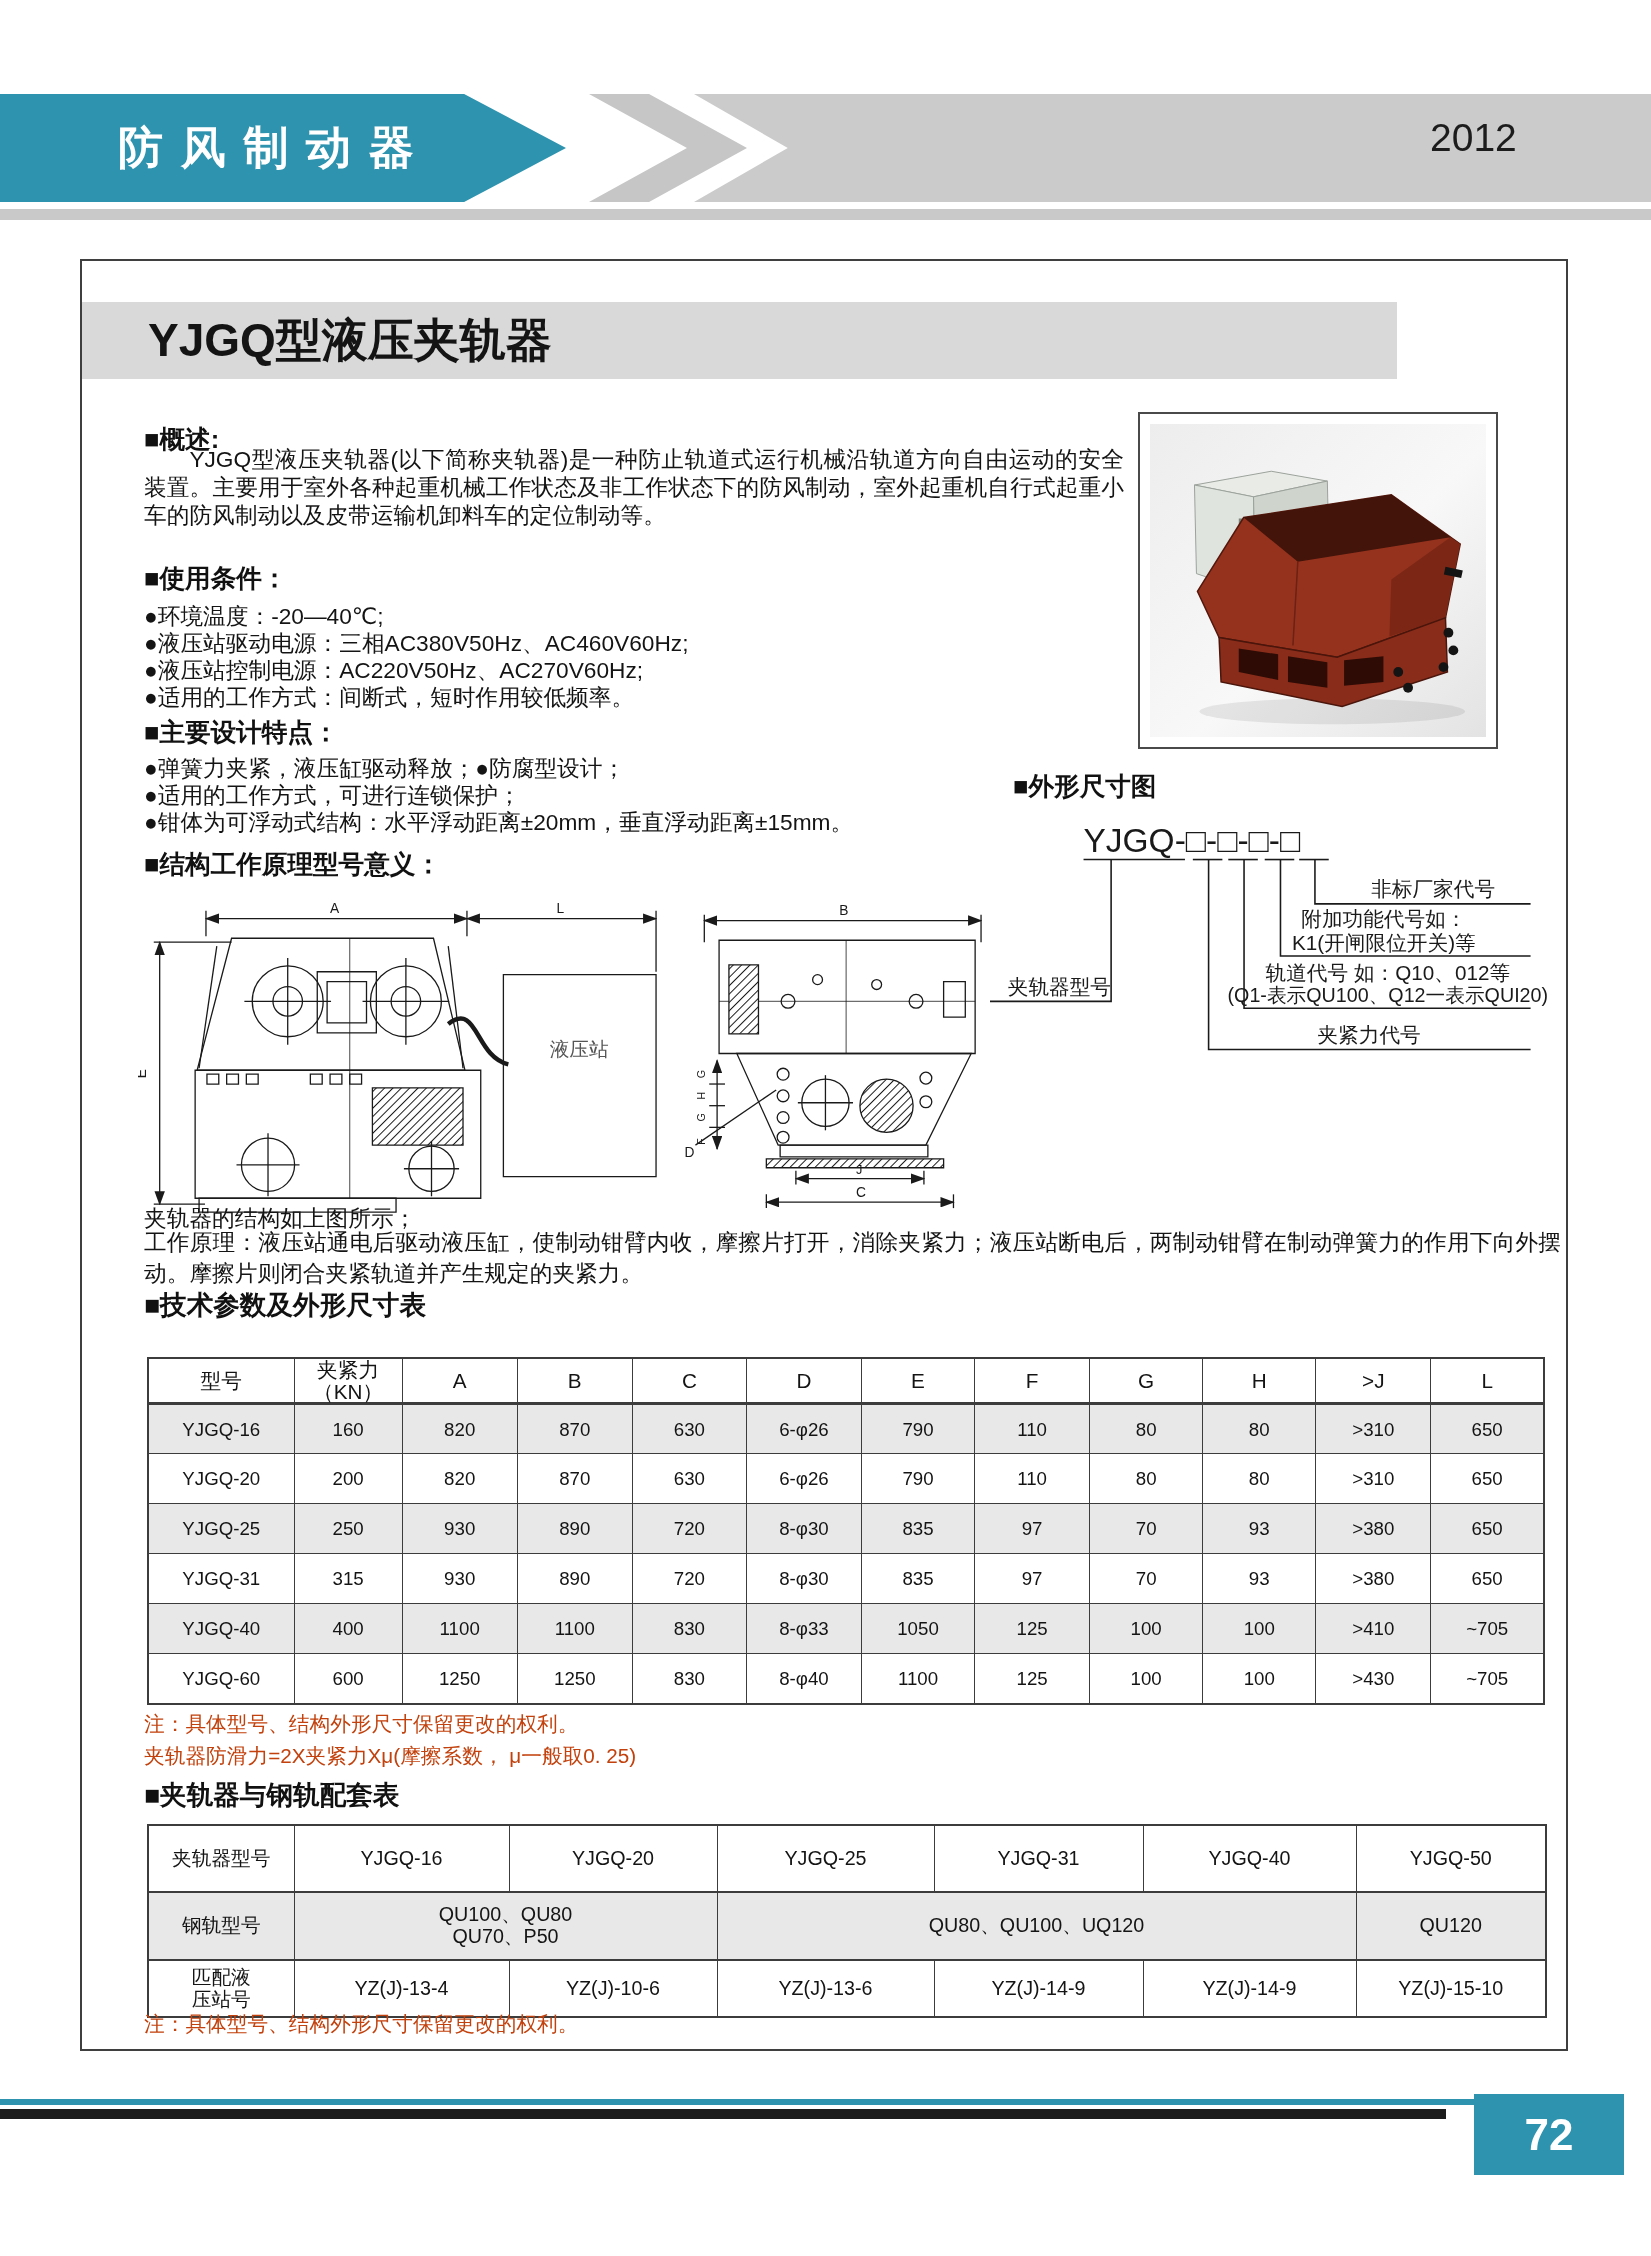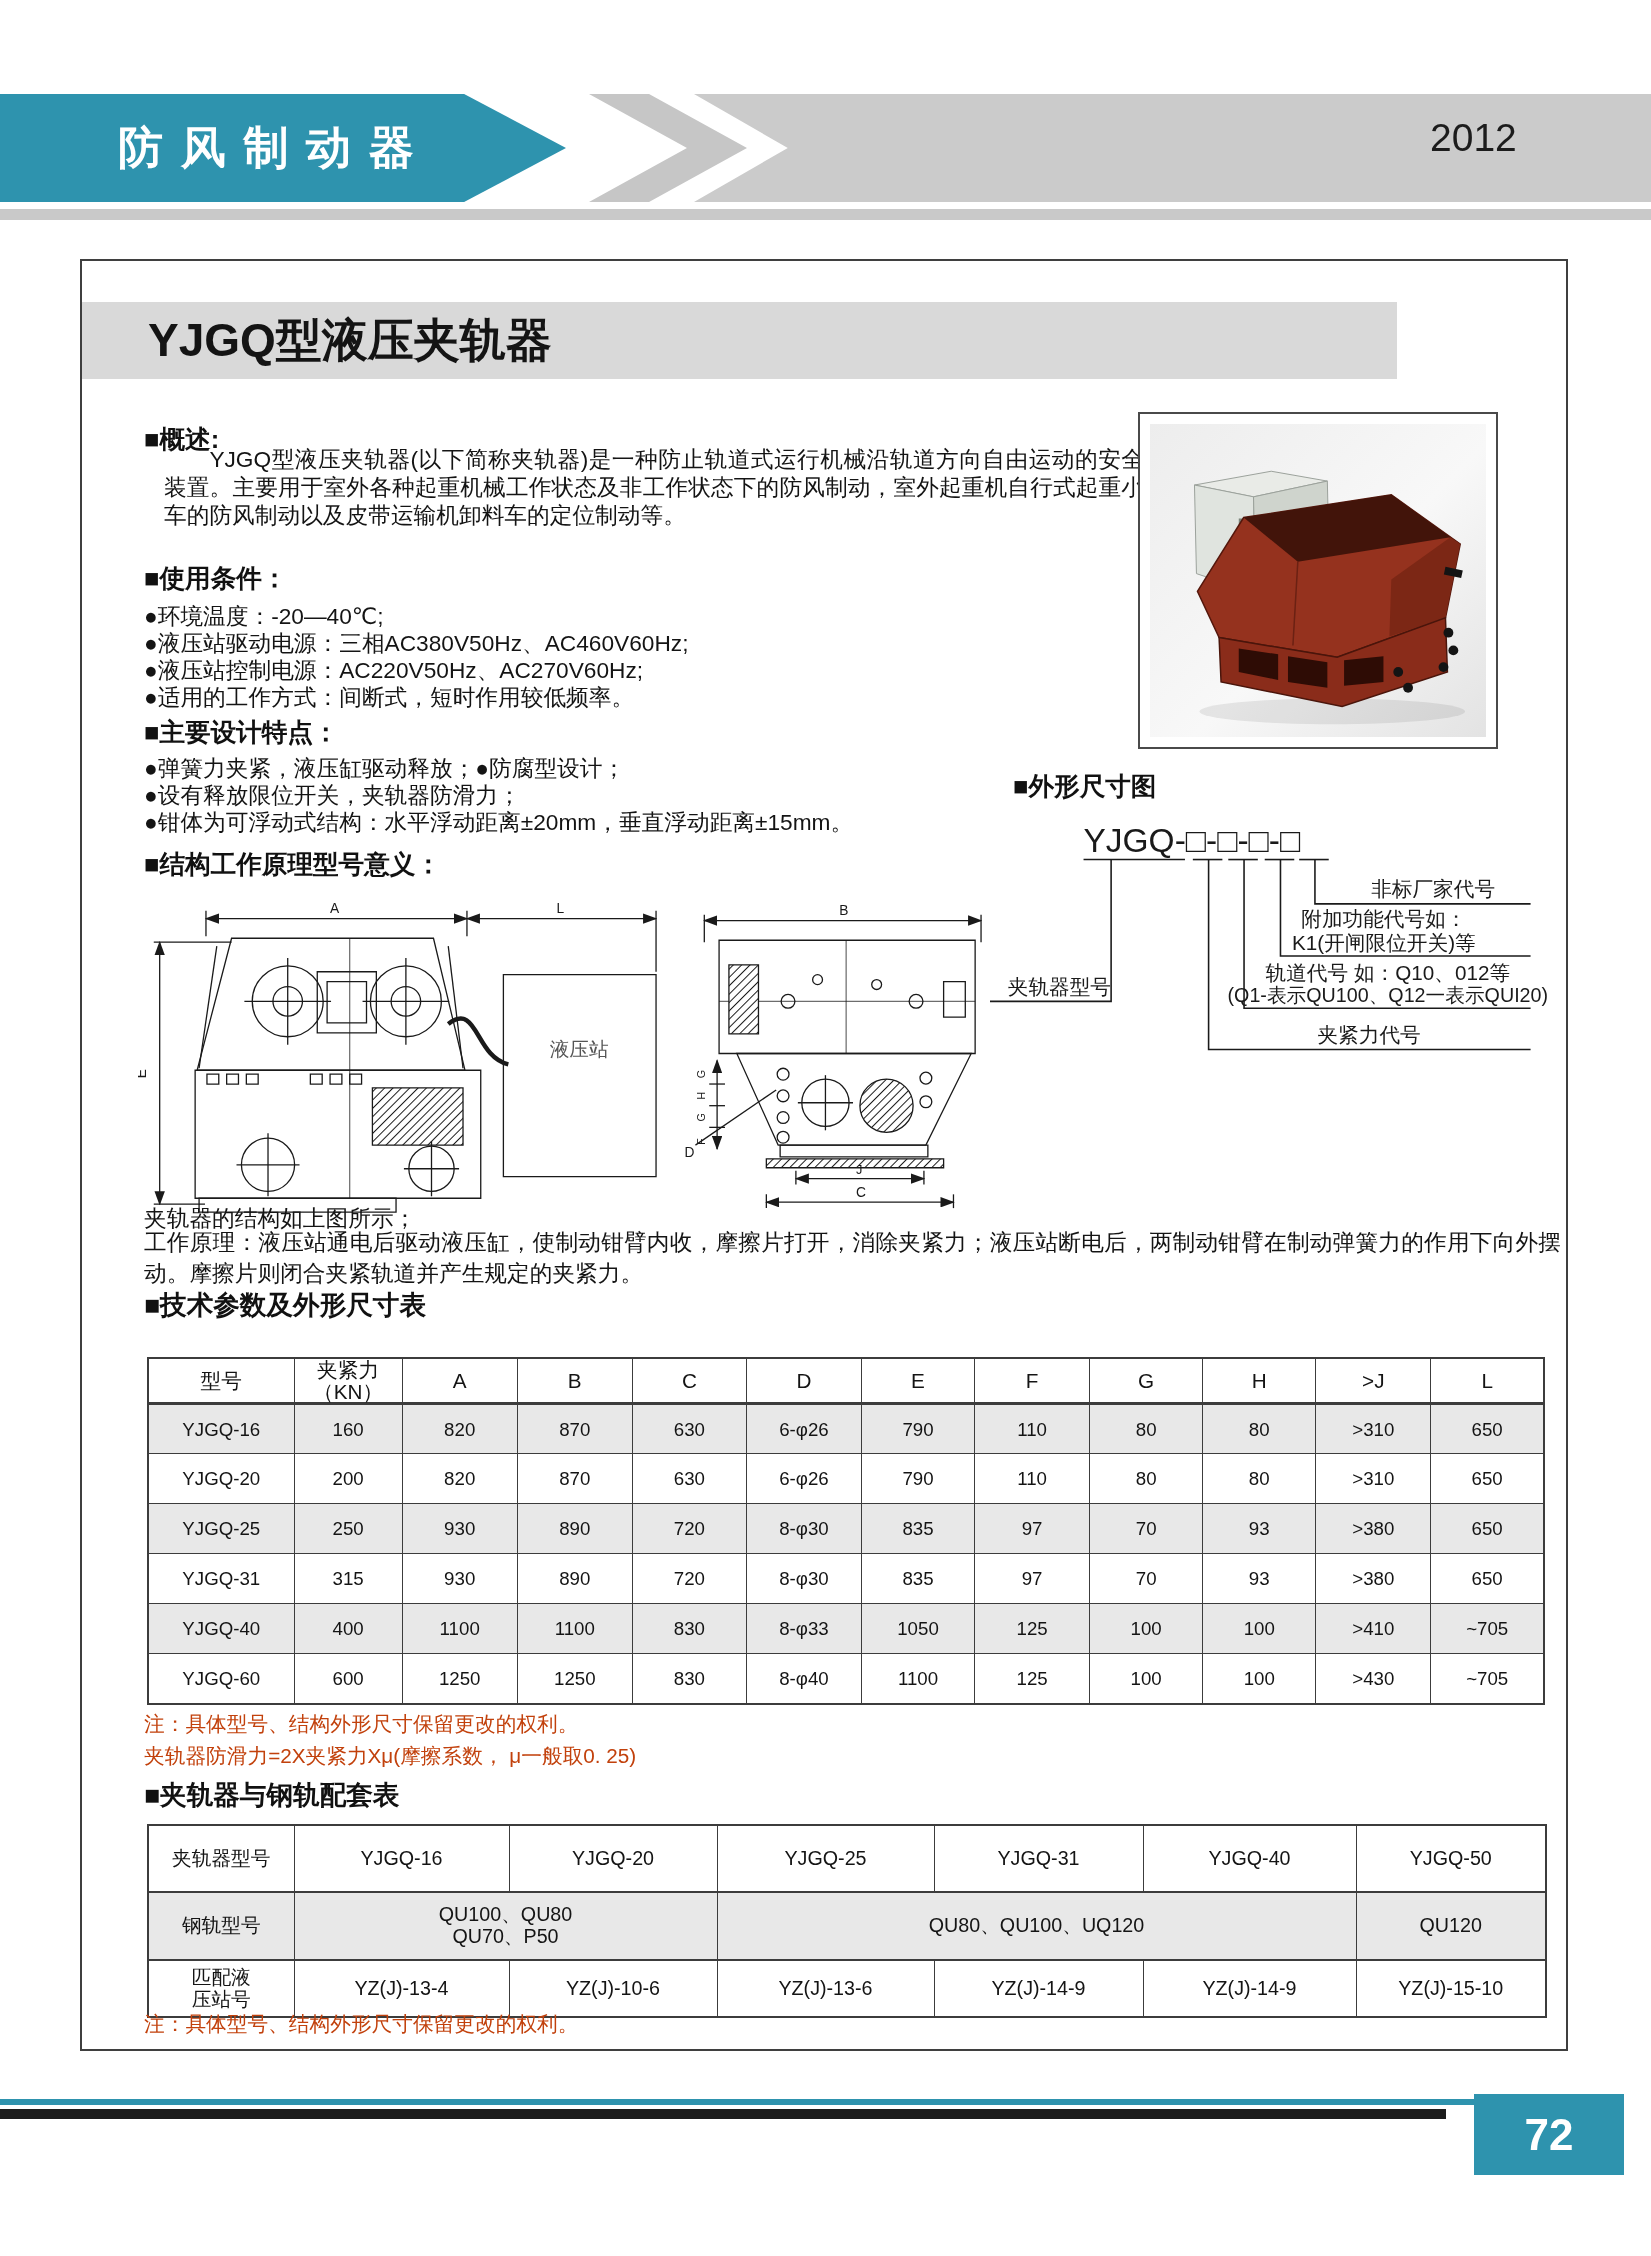--- a/index.html
+++ b/index.html
@@ -20,21 +20,21 @@
   .hdr-stripe{left:0;top:209px;width:1652px;height:10.8px;background:#c9c9c9;}
 
   
   .frame{left:80px;top:259px;width:1488px;height:1792px;border:2px solid #3f3f3f;box-sizing:border-box;}
   .title-banner{left:82px;top:302px;width:1315px;height:77px;background:#d9d9d9;}
   .page-title{padding-left:66px;line-height:77px;font-size:46px;font-weight:bold;color:#141414;}
 
   .sec-head{font-size:25.6px;font-weight:bold;color:#111;}
   .sec-head.big{font-size:26.6px;}
   .body-text{font-size:22.7px;line-height:28px;text-align:justify;color:#141414;}
-  .indent{text-indent:2em;margin-left:20px;}
+  .indent{text-indent:2em;}
   .bullets .bullet-item{font-size:22.7px;line-height:27px;color:#141414;white-space:nowrap;}
   .note-text{font-size:20.7px;color:#c2410c;}
 
   
   .photo-frame{left:1138px;top:412px;width:360px;height:337px;box-sizing:border-box;
                border:2px solid #4a4a4a;background:#fff;padding:9.9px;}
   .photo-inner{width:336px;height:313px;background:linear-gradient(135deg,#ededed 0%,#f8f8f8 55%,#e3e3e3 100%);}
 
   
   table.tbl{border-collapse:collapse;table-layout:fixed;border:2px solid #3c3c3c;}
@@ -84,21 +84,21 @@
 <div class="abs bullets" style="left:144px;top:603px;">
     <div class="bullet-item">●环境温度：-20—40℃;</div>
     <div class="bullet-item">●液压站驱动电源：三相AC380V50Hz、AC460V60Hz;</div>
     <div class="bullet-item">●液压站控制电源：AC220V50Hz、AC270V60Hz;</div>
     <div class="bullet-item">●适用的工作方式：间断式，短时作用较低频率。</div>
   </div>
 
 <div class="abs sec-head" style="left:144px;top:715px;">■主要设计特点：</div>
 <div class="abs bullets" style="left:144px;top:755px;">
     <div class="bullet-item">●弹簧力夹紧，液压缸驱动释放；●防腐型设计；</div>
-    <div class="bullet-item">●设有释放限位开关，夹轨器防滑力；</div>
+    <div class="bullet-item">●适用的工作方式，可进行连锁保护；</div>
     <div class="bullet-item">●钳体为可浮动式结构：水平浮动距离±20mm，垂直浮动距离±15mm。</div>
   </div>
 
 <div class="abs sec-head" style="left:144px;top:847px;">■结构工作原理型号意义：</div>
 
 <div class="abs photo-frame">
   <div class="photo-inner">
     <svg width="336" height="313" viewBox="0 0 341 318">
       <ellipse cx="185" cy="292" rx="135" ry="13" fill="rgba(0,0,0,0.08)"></ellipse>
 

